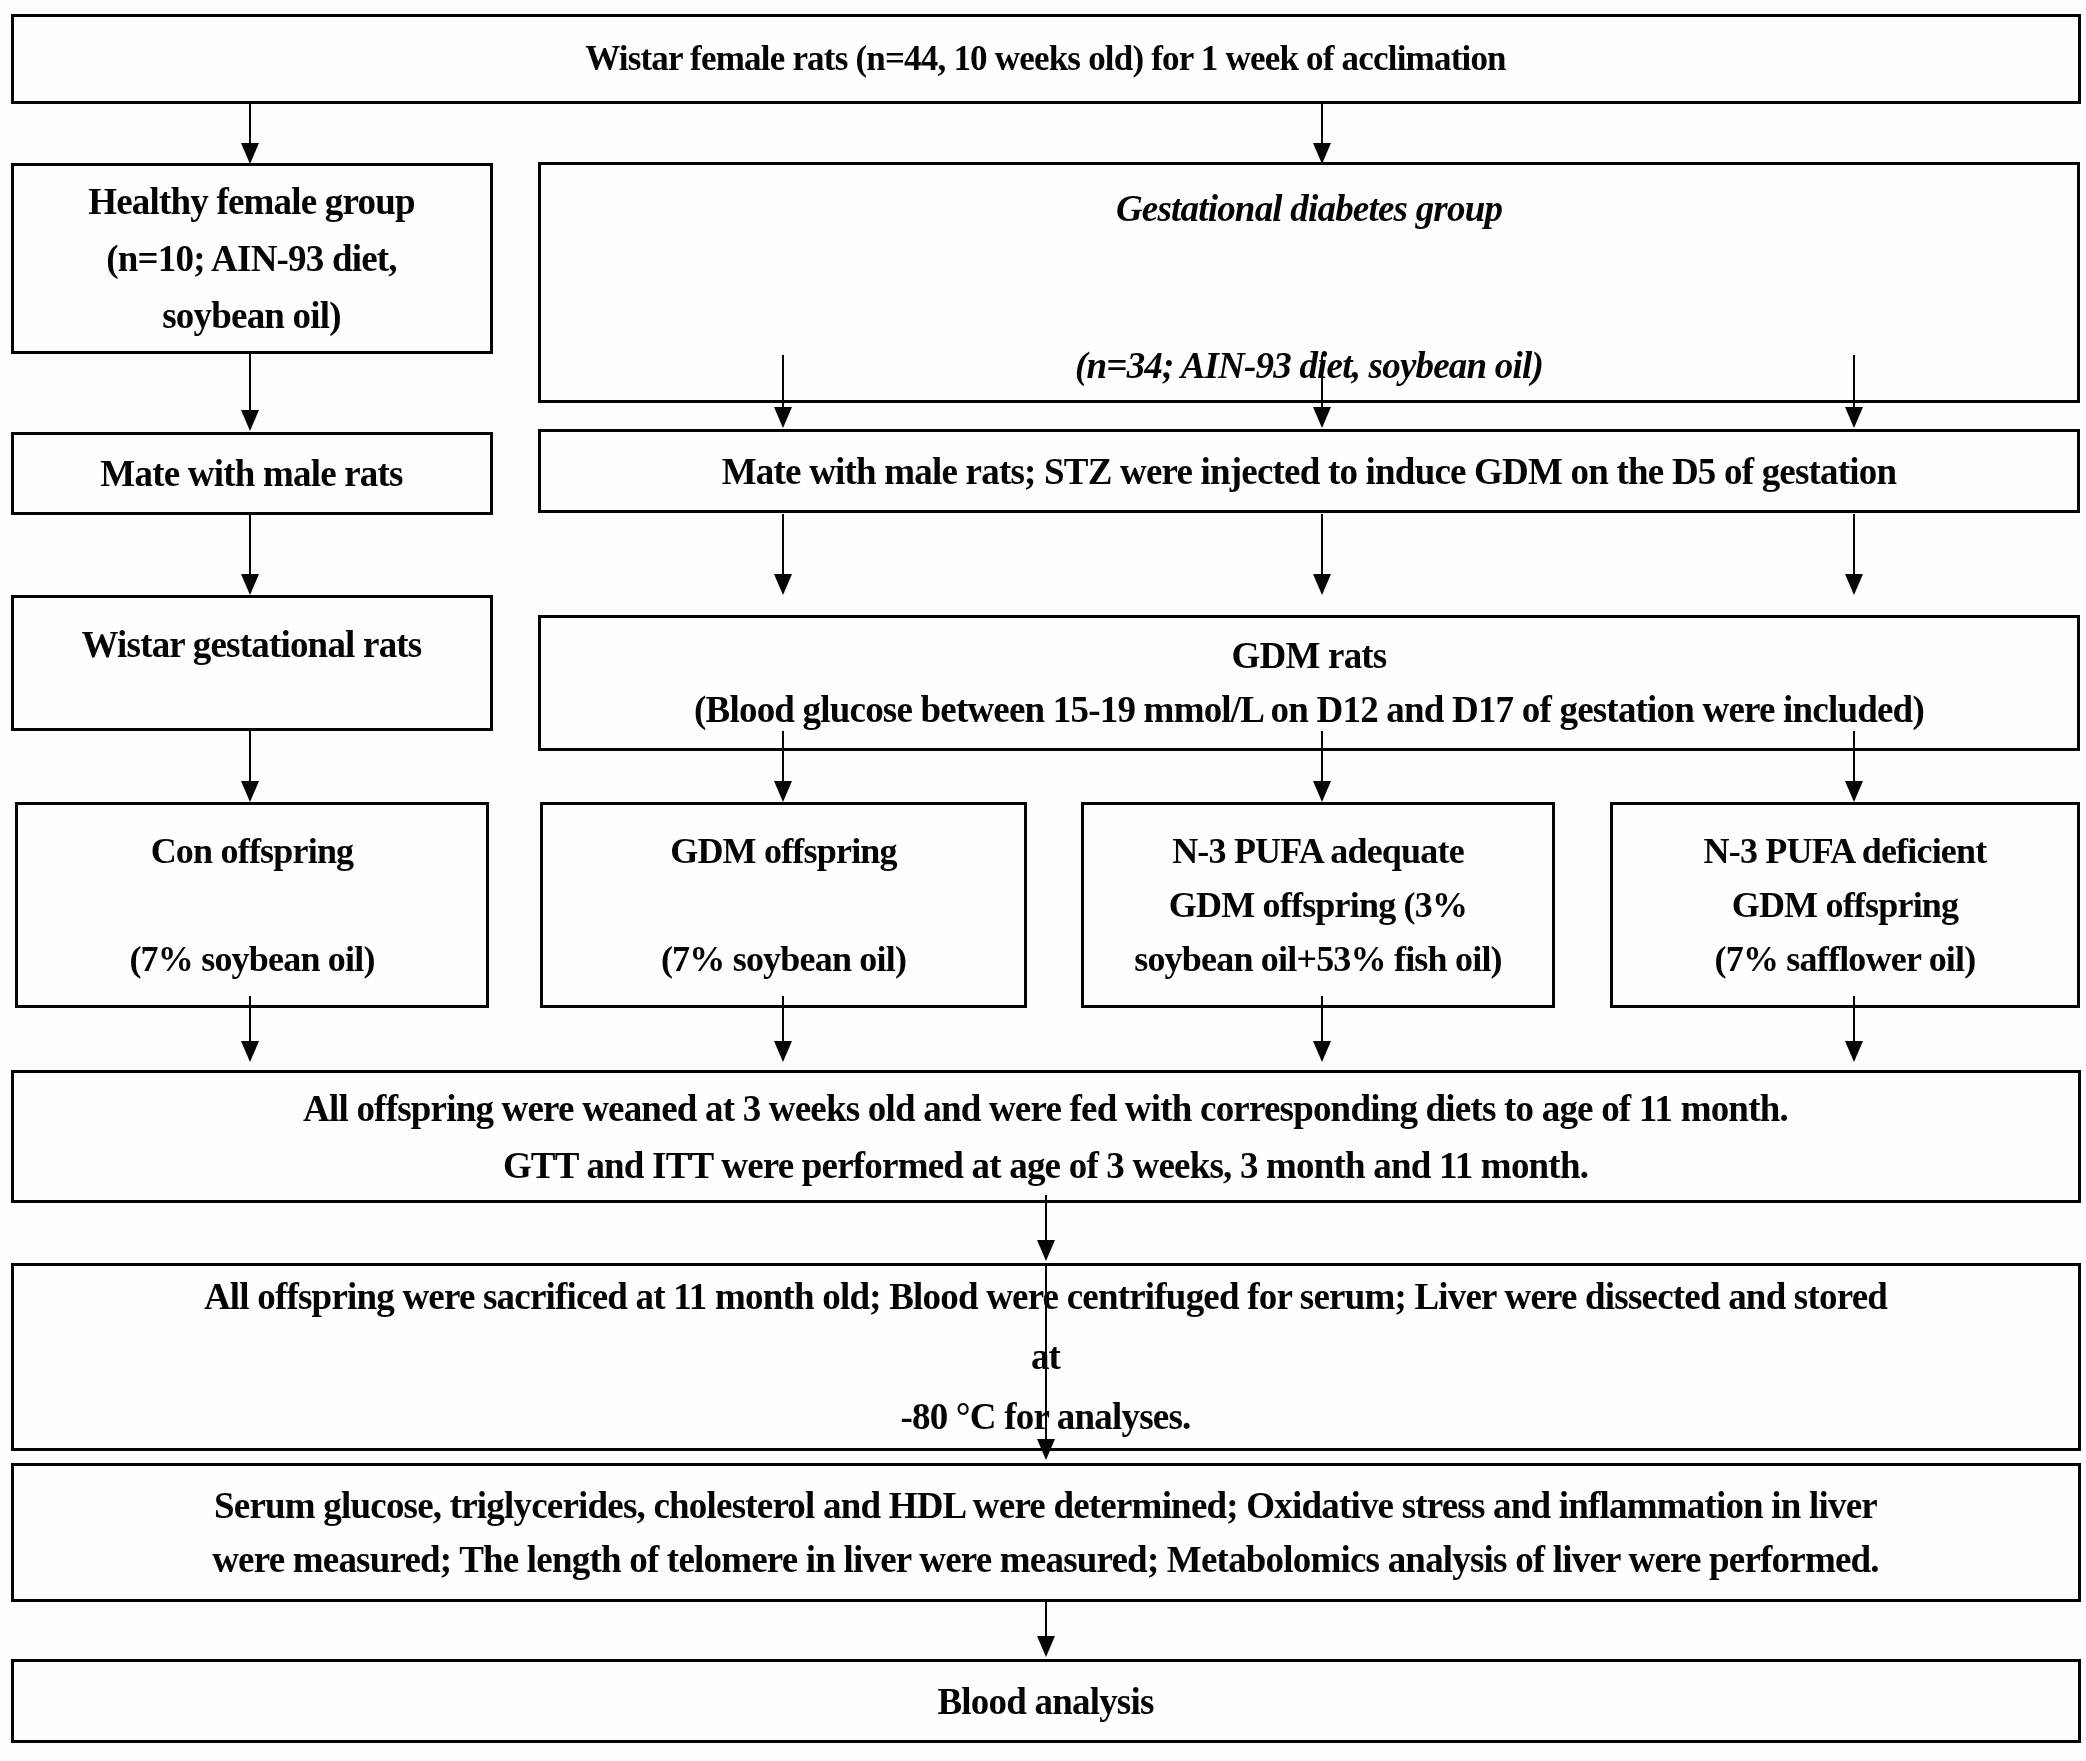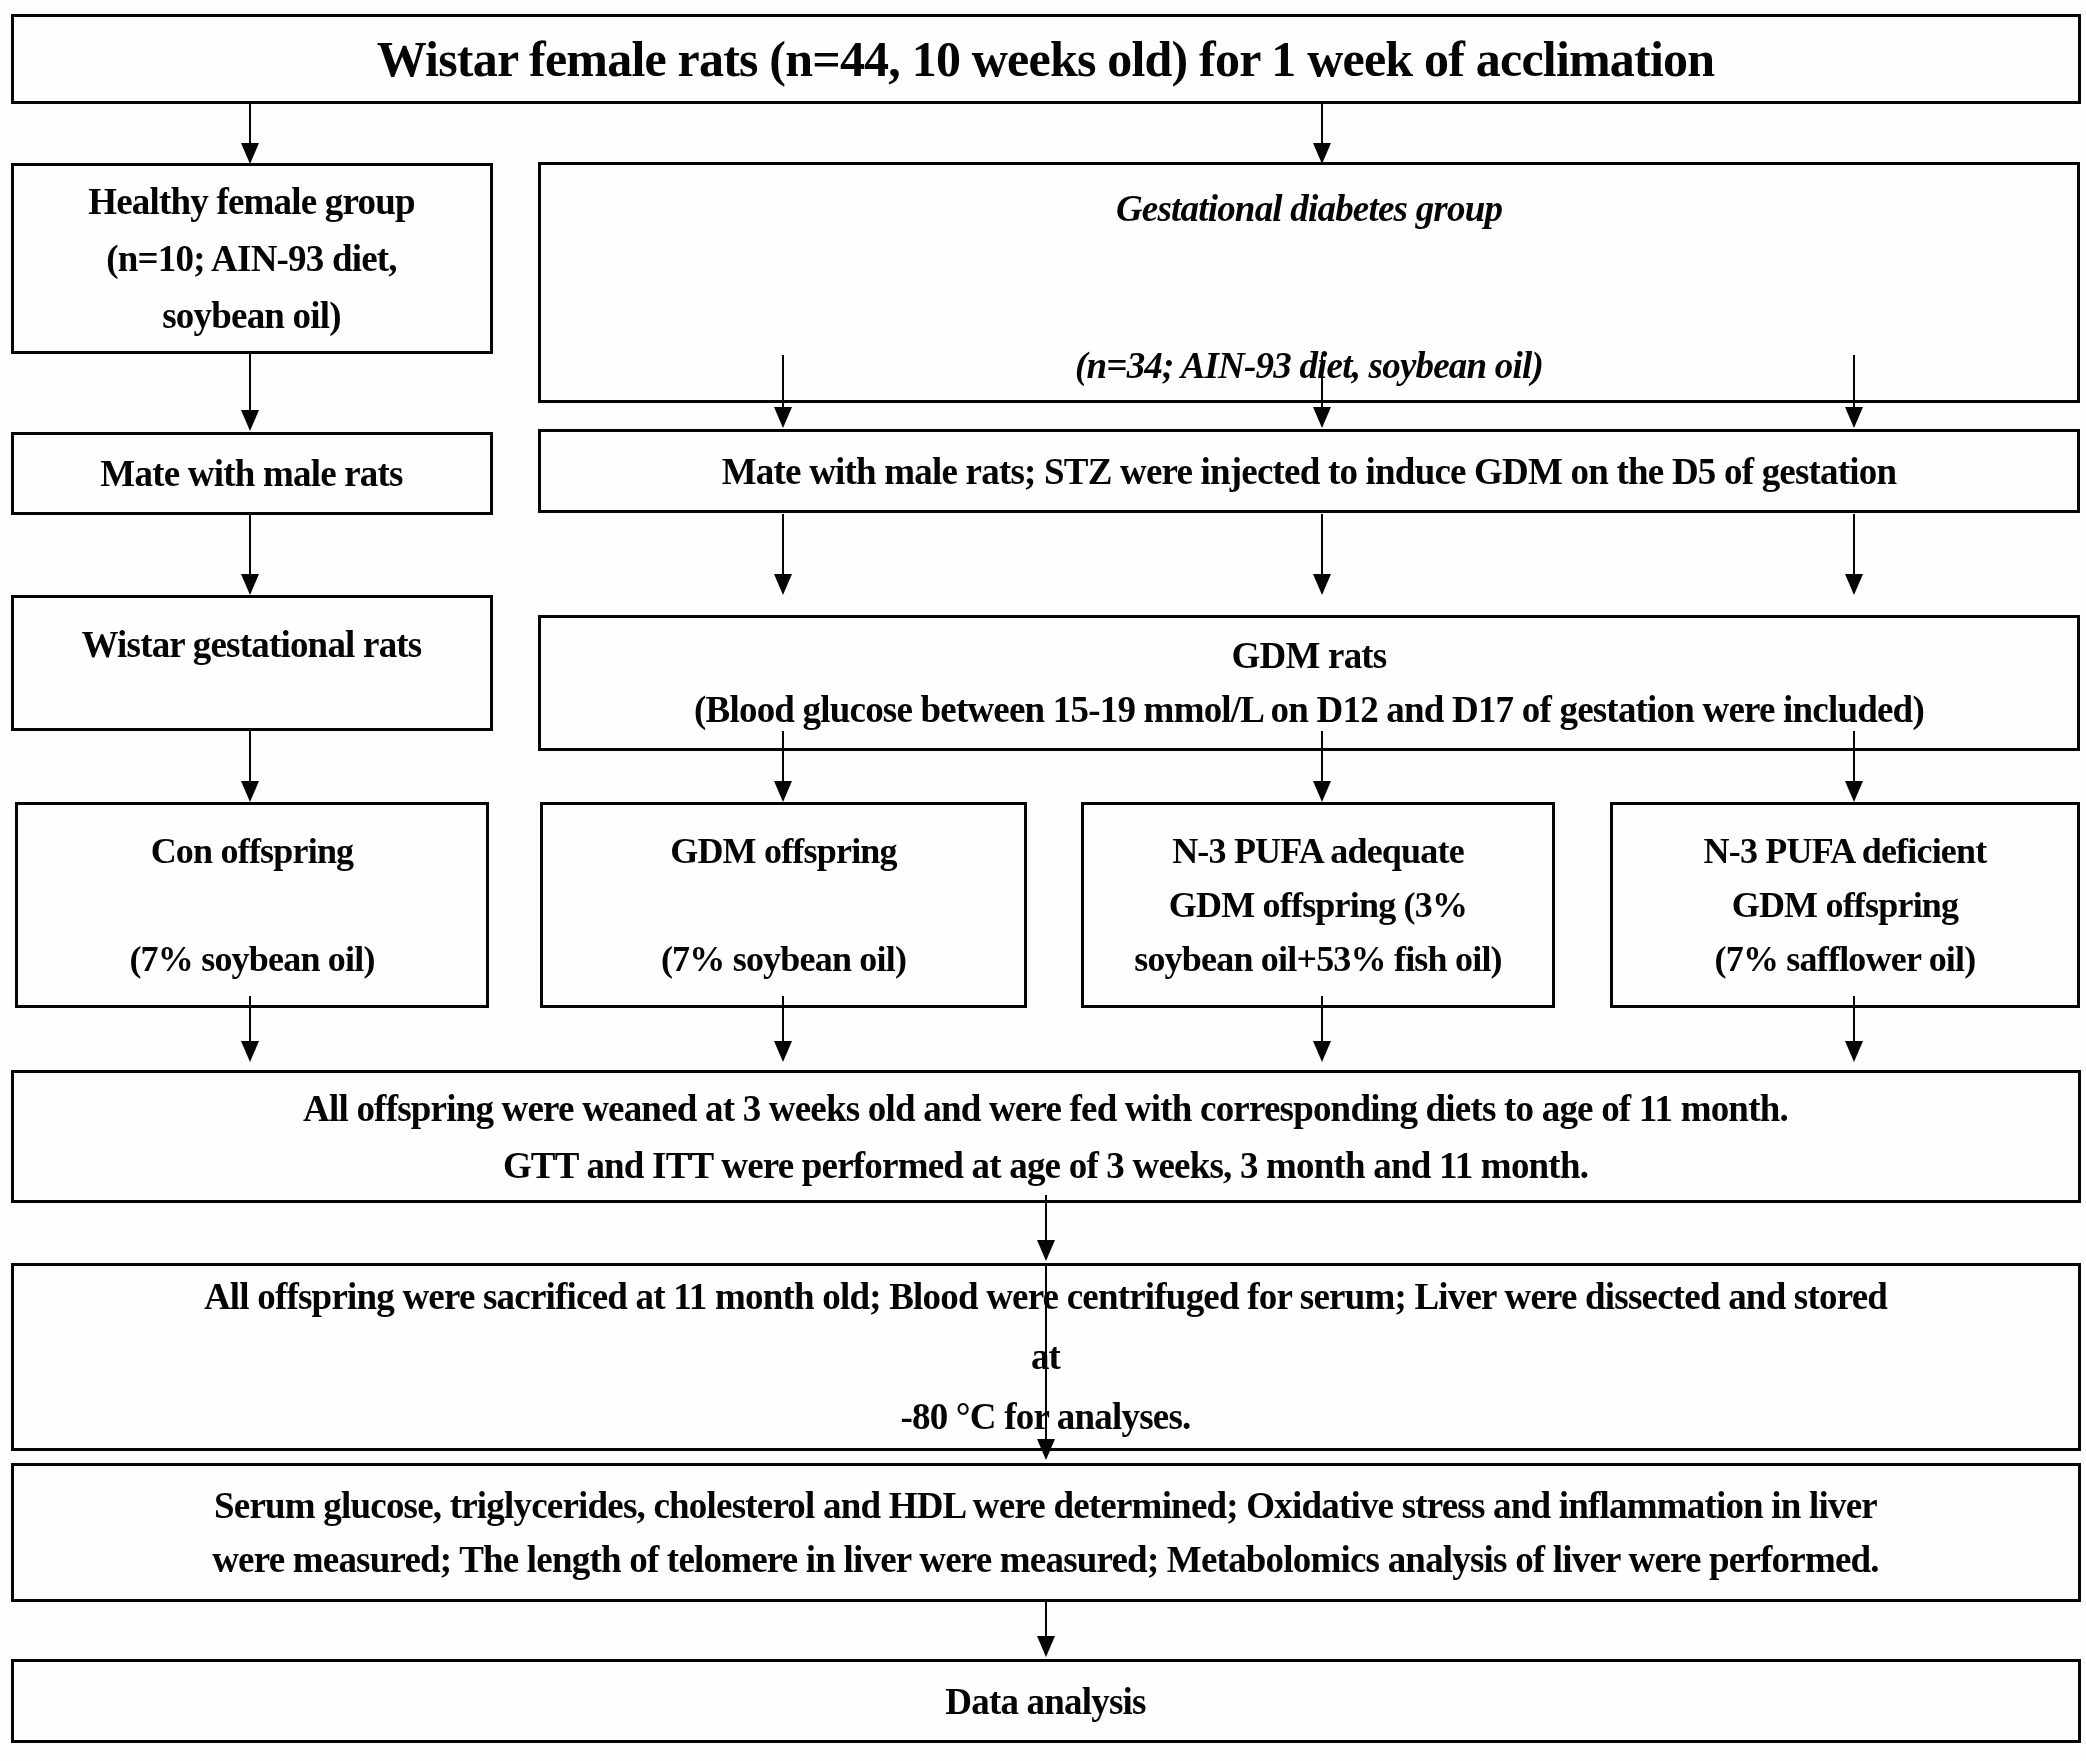--- a/index.html
+++ b/index.html
@@ -23,21 +23,21 @@
     align-items: center;
     justify-content: center;
     text-align: center;
     font-size: 37px;
     letter-spacing: -0.8px;
     z-index: 1;
   }
   .line { display: block; white-space: nowrap; }
 
   
-  .b-top        { left: 10.5px;   top: 13.6px;   width: 2070px; height: 90px;  font-size: 50px; }
+  .b-top        { left: 10.5px;   top: 13.6px;   width: 2070px; height: 90px;  font-size: 35px; }
   .b-hgroup     { left: 10.5px;   top: 163px;  width: 482px;  height: 191px;  line-height: 57px; }
   .b-gdmgroup   { left: 538px;  top: 162px;  width: 1542px; height: 241px;
                   justify-content: space-between; padding: 21px 7.5px 12px 7.5px; line-height: 45px; font-style: italic; }
   .b-hmate      { left: 10.5px;   top: 432px;  width: 482px;  height: 83px; align-items: center; }
   .b-gdmmate    { left: 538px;  top: 429px;  width: 1542px; height: 84px; }
   .b-hgest      { left: 10.5px;   top: 595px;  width: 482px;  height: 136px; padding-bottom: 38px; }
   .b-gdmrats    { left: 538px;  top: 595px;  width: 1542px; height: 136px; line-height: 54px; margin-top: 20px; }
   .b-off        { top: 802px;  height: 206px; font-size: 36px; line-height: 54px; justify-content: center; }
   .b-off .line  { min-height: 54px; }
   .b-off1       { left: 15px;   width: 474px; }
@@ -134,21 +134,21 @@
     <span class="line">at</span>
     <span class="line">-80 °C  for analyses.</span>
   </div>
 
   <div class="box b-assays">
     <span class="line">Serum glucose, triglycerides, cholesterol and HDL were determined; Oxidative stress and inflammation in liver</span>
     <span class="line">were measured; The length of telomere in liver were measured; Metabolomics analysis of liver were performed.</span>
   </div>
 
   <div class="box b-analysis">
-    <span class="line">Data analysis</span>
+    <span class="line">Blood analysis</span>
   </div>
 
   <div class="arrow" style="left:240px;  top:103px;  height:61px;"></div>
   <div class="arrow" style="left:1312px; top:103px;  height:61px;"></div>
 
   <div class="arrow" style="left:240px;  top:354px;  height:77px;"></div>
   <div class="arrow" style="left:773px; top:355px;  height:73px;"></div>
   <div class="arrow" style="left:1312px; top:355px;  height:73px;"></div>
   <div class="arrow" style="left:1844px; top:355px;  height:73px;"></div>
 

